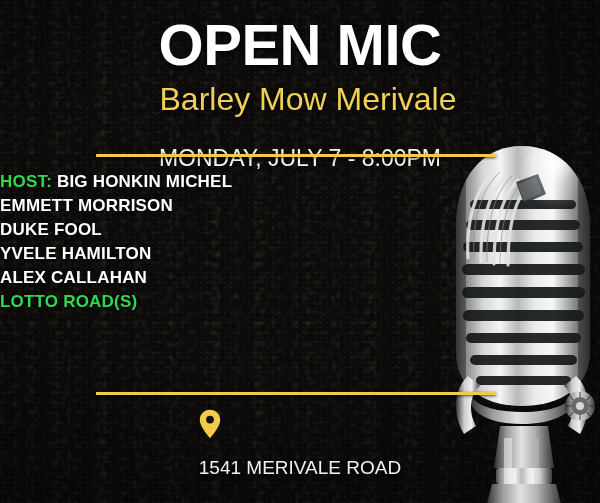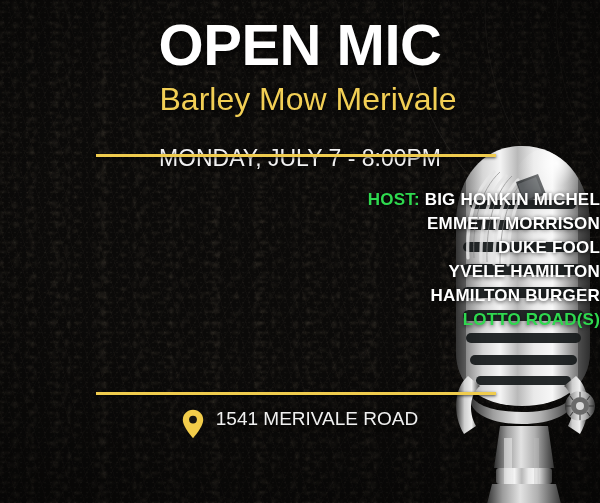--- a/index.html
+++ b/index.html
@@ -160,22 +160,21 @@
     box-shadow: 0 1px 3px rgba(0,0,0,.7);
   }
   .rule-top    { top: 154px; }
   .rule-bottom { top: 392px; }
 
   .lineup {
     position: absolute;
     top: 170px;
     left: 0;
     width: 600px;
-    text-align: right;
-    margin-top: 18px;
+    text-align: left;
   }
   .lineup-row {
     color: #ffffff;
     font-size: 17px;
     font-weight: bold;
     letter-spacing: .2px;
     line-height: 24px;
     white-space: nowrap;
     text-shadow: 0 1px 4px rgba(0,0,0,.85);
   }
@@ -189,20 +188,21 @@
     top: 406px;
     left: 0;
     width: 600px;
     display: flex;
     justify-content: center;
   }
   .address-inner {
     display: flex;
     align-items: flex-start;
     gap: 12px;
+    flex-direction: column;
   }
   .pin-icon {
     flex: 0 0 auto;
     margin-top: 3px;
   }
   .address-lines {
     color: #f0f0f0;
     font-size: 19px;
     line-height: 26px;
     text-align: left;
@@ -337,21 +337,21 @@
     <div class="rule rule-top"></div>
 
     <div class="lineup">
       <div class="lineup-row">
         <span class="host-tag">HOST:</span>
         <span>BIG HONKIN MICHEL</span>
       </div>
       <div class="lineup-row">EMMETT MORRISON</div>
       <div class="lineup-row">DUKE FOOL</div>
       <div class="lineup-row">YVELE HAMILTON</div>
-      <div class="lineup-row">HAMILTON BURGER</div>
+      <div class="lineup-row">ALEX CALLAHAN</div>
       <div class="lineup-row is-accent">LOTTO ROAD(S)</div>
     </div>
 
     <div class="rule rule-bottom"></div>
 
     <div class="address">
       <div class="address-inner">
         <span class="pin-icon">
           <svg width="22" height="30" viewBox="0 0 22 30" xmlns="http://www.w3.org/2000/svg">
             <path d="M11 0.8 C5.2 0.8 0.8 5.2 0.8 10.8 C0.8 18.2 11 29.2 11 29.2

